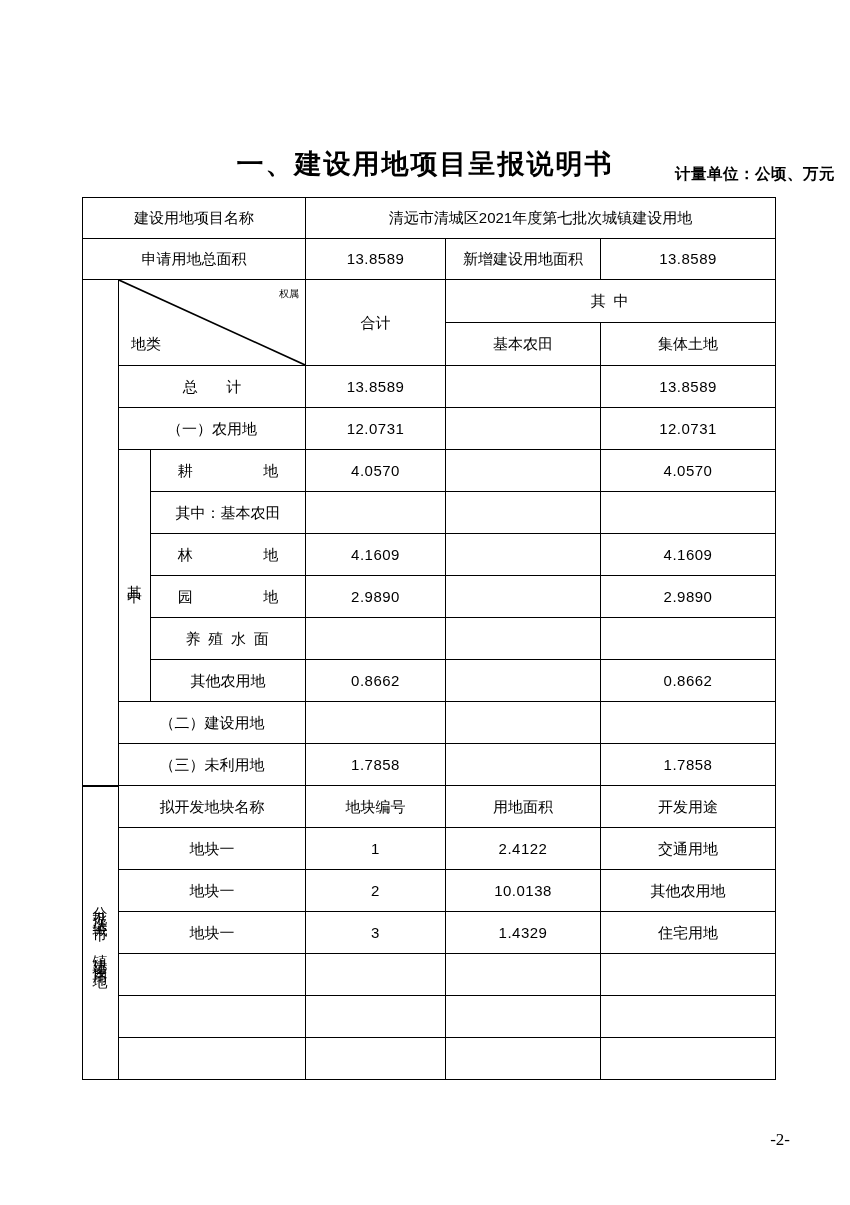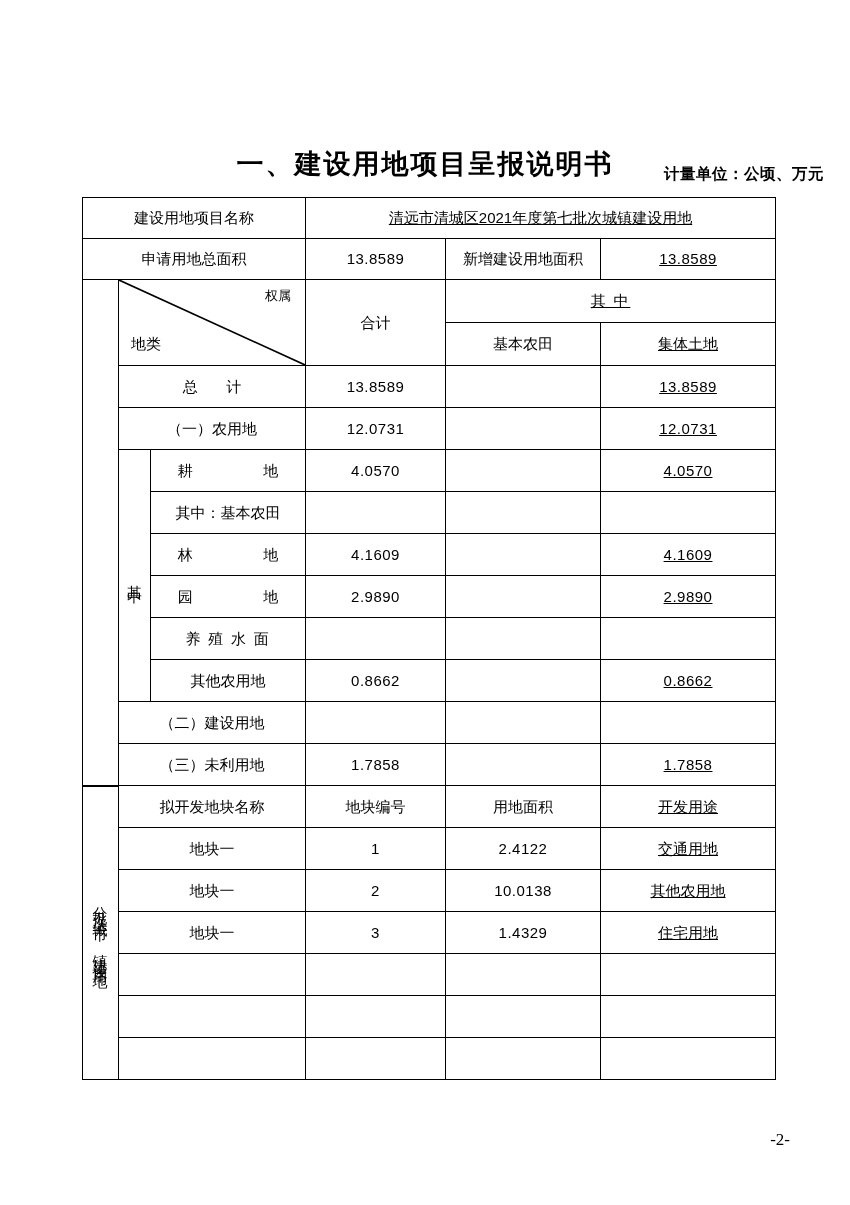--- a/index.html
+++ b/index.html
@@ -29,21 +29,21 @@
     text-align: center;
     font-size: 27px;
     font-weight: bold;
     letter-spacing: 2px;
     font-family: "Liberation Sans", "DejaVu Sans", sans-serif;
     margin-top: 43px;
   }
   .unit-line {
     position: absolute;
     top: 164px;
-    left: 5px;
+    left: 16px;
     width: 775px;
     text-align: right;
     font-size: 15.5px;
     font-family: "Liberation Sans", "DejaVu Sans", sans-serif;
     font-weight: bold;
     letter-spacing: 0.5px;
     padding-left: 44px;
   }
   table.main {
     position: absolute;
@@ -61,21 +61,21 @@
     font-family: "Liberation Sans", "DejaVu Sans", sans-serif;
     padding: 0;
     line-height: 1.2;
   }
   .num {
     font-family: "Liberation Serif", "DejaVu Serif", serif;
     font-size: 15.5px;
     letter-spacing: 0.5px;
   }
   .outer-l { border-left-width: 2.2px; }
-  .outer-r { border-right-width: 2.2px; text-decoration: underline; }
+  .outer-r { border-right-width: 2.2px; }
   .outer-t { border-top-width: 2.2px; }
   .outer-b { border-bottom-width: 2.2px; }
 
   .sp2 { letter-spacing: 0.12em; }
   .wide { letter-spacing: 0.9em; text-indent: 0.9em; }
   .wide2 { letter-spacing: 0.45em; text-indent: 0.45em; }
 
   
   .diag-cell {
     position: relative;
@@ -83,23 +83,23 @@
     padding: 0 !important;
   }
   .diag-svg {
     position: absolute;
     inset: 0;
     width: 100%;
     height: 100%;
   }
   .diag-top {
     position: absolute;
-    right: 14px;
+    right: 6px;
     top: 8px;
-    font-size: 13px;
+    font-size: 10px;
   }
   .diag-bot {
     position: absolute;
     left: 12px;
     bottom: 12px;
     font-size: 15px;
   }
 
   
   .vtext {

